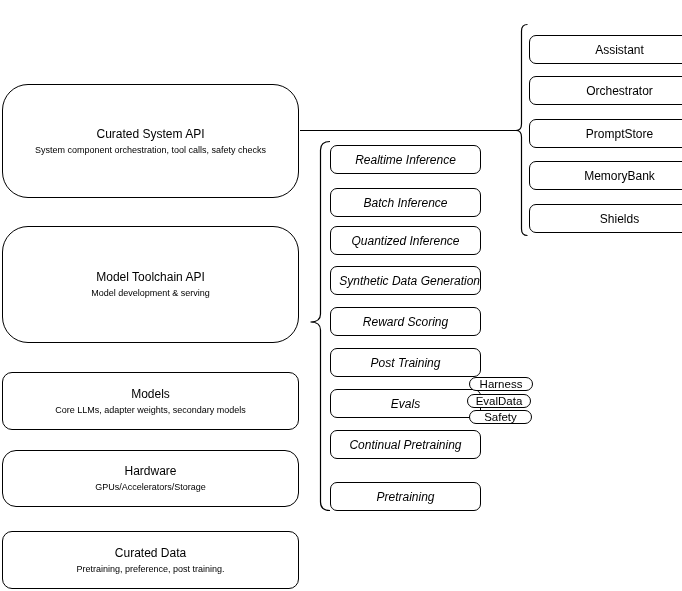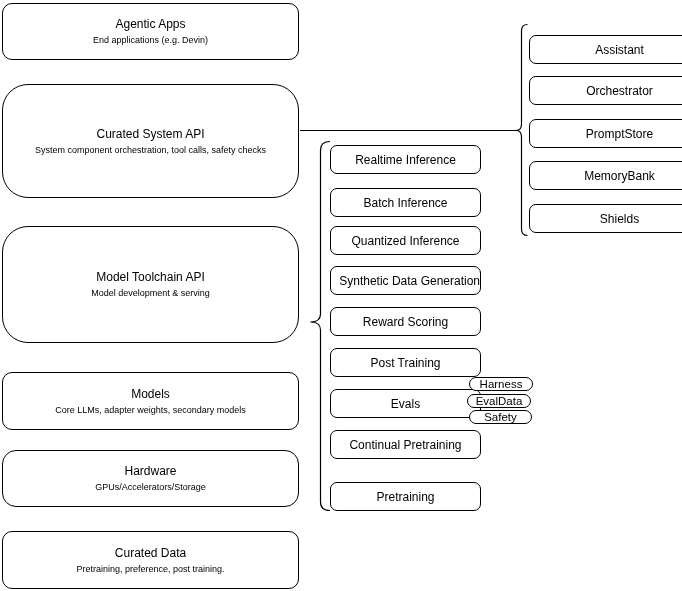--- a/index.html
+++ b/index.html
@@ -41,21 +41,21 @@
   .b-apps      { top: 3px;   height: 57px;  }
   .b-sysapi    { top: 84px;  height: 114px; }
   .b-toolapi   { top: 226px; height: 117px; }
   .b-models    { top: 372px; height: 58px;  }
   .b-hardware  { top: 450px; height: 57px; border-radius: 14px;  }
   .b-curated   { top: 531px; height: 58px;  }
   
   .mbox {
     left: 330px; width: 151px; height: 29px;
     border-radius: 7px;
-    font-size: 12px; line-height: 14px;
+    font-size: 12px; line-height: 14px; font-style: italic;
   }
   .m0 { top: 145px; } .m1 { top: 188px; border-radius: 7px; } .m2 { top: 226px; }
   .m3 { top: 266px; align-items: flex-end; } .m4 { top: 307px; } .m5 { top: 348px; }
   .m6 { top: 389px; } .m7 { top: 430px; } .m8 { top: 482px; }
   
   .rbox {
     left: 529px; width: 181px; height: 29px;
     border-radius: 7px;
     font-size: 12px; line-height: 14px;
   }
@@ -85,24 +85,20 @@
 <body>
 
 <div class="canvas">
 
   <svg class="connectors" viewBox="0 0 682 591" xmlns="http://www.w3.org/2000/svg">
     <path d="M 300 130.5 L 516 130.5" stroke="#000000" stroke-width="1.2" fill="none"></path>
     <path d="M 527.5 24.5 Q 521.5 24.5 521.5 31 L 521.5 124 Q 521.5 130.5 516 130.5 Q 521.5 130.5 521.5 137 L 521.5 229 Q 521.5 235.5 527.5 235.5" stroke="#000000" stroke-width="1.2" fill="none"></path>
     <path d="M 330 141.5 Q 320.5 141.5 320.5 150 L 320.5 314 Q 320.5 322 310.5 322 Q 320.5 322 320.5 330 L 320.5 502 Q 320.5 510.5 330 510.5" stroke="#000000" stroke-width="1.2" fill="none"></path>
   </svg>
 
-  <div class="node lbox b-apps">
-    <div class="box-title">Agentic Apps</div>
-    <div class="box-sub">End applications (e.g. Devin)</div>
-  </div>
   <div class="node lbox tall b-sysapi">
     <div class="box-title">Curated System API</div>
     <div class="box-sub">System component orchestration, tool calls, safety checks</div>
   </div>
   <div class="node lbox tall b-toolapi">
     <div class="box-title">Model Toolchain API</div>
     <div class="box-sub">Model development &amp; serving</div>
   </div>
   <div class="node lbox b-models">
     <div class="box-title">Models</div>

